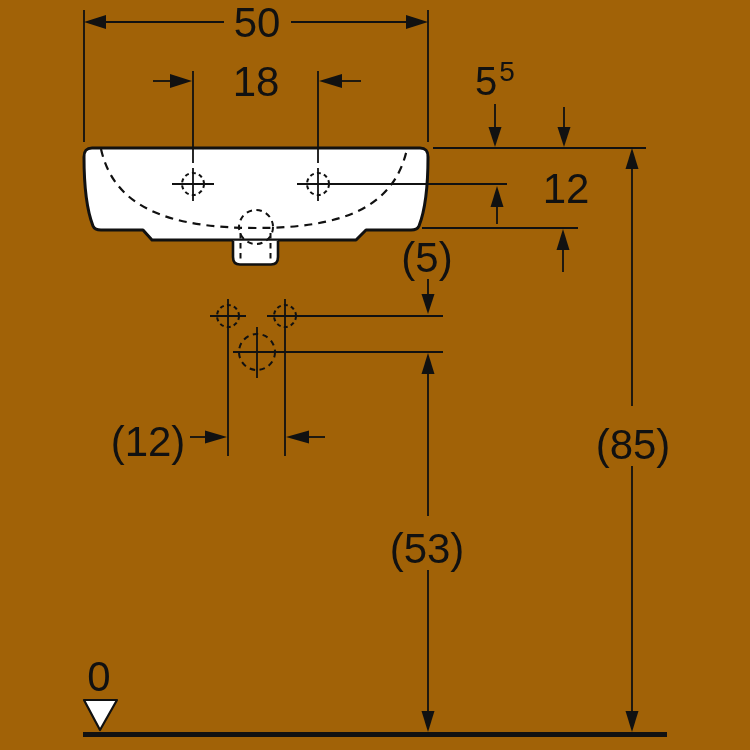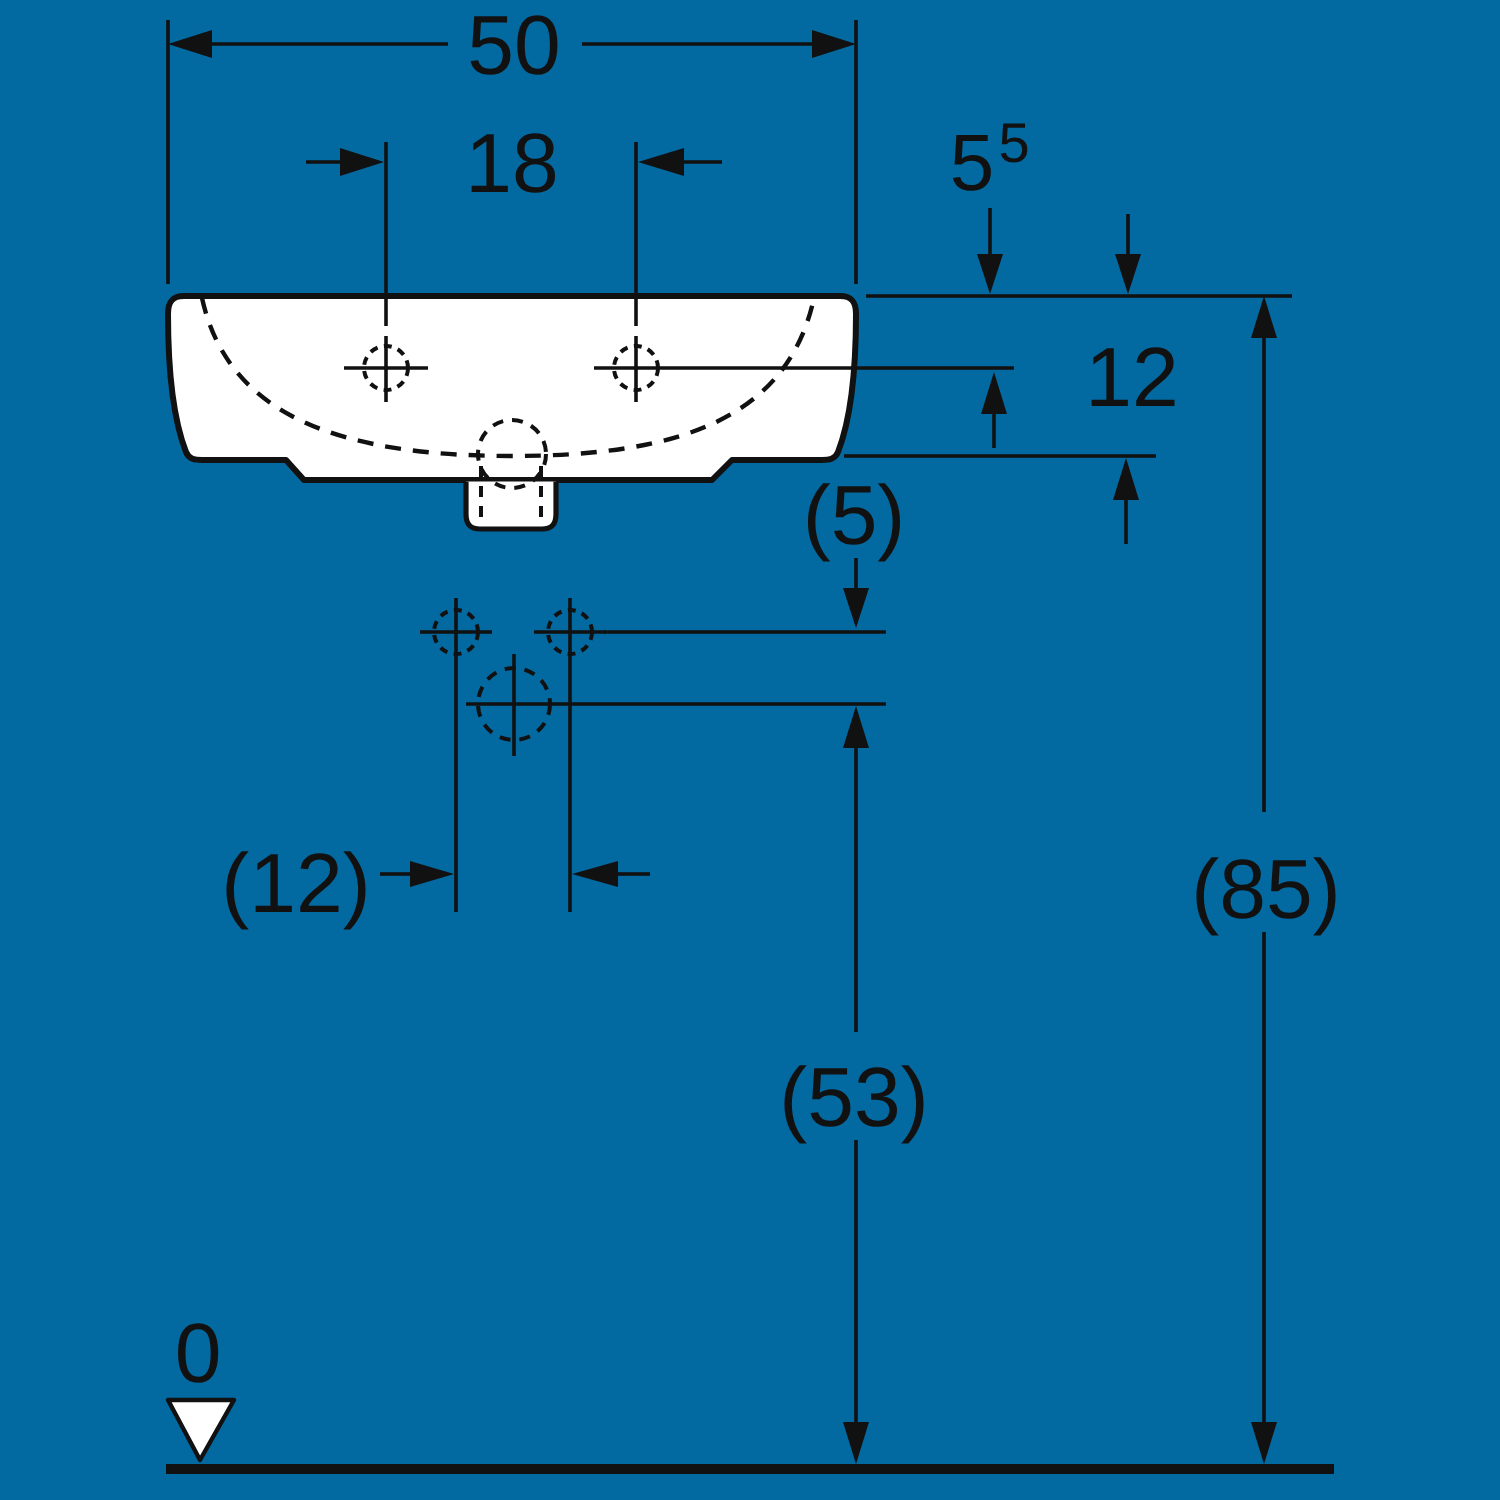--- a/index.html
+++ b/index.html
@@ -1,16 +1,16 @@
 <!DOCTYPE html>
 <html><head>
 <meta charset="utf-8">
 <style>
   html,body{margin:0;padding:0;background:#ffffff;}
-  .stage{width:750px;height:750px;position:relative;background:#0369a1;overflow:hidden;}
+  .stage{width:750px;height:750px;position:relative;background:#a16207;overflow:hidden;}
   svg{display:block;}
   text{font-family:"Liberation Sans","DejaVu Sans",sans-serif;font-size:42px;fill:#111;text-anchor:middle;}
   .t-sup{font-size:28px;}
   .t-main5{font-size:40px;}
   .thin{stroke:#111;stroke-width:1.8;fill:none;}
   .outline{stroke:#111;stroke-width:3;fill:#ffffff;stroke-linejoin:round;}
   .cover{stroke:#111;stroke-width:2.6;fill:#ffffff;stroke-linejoin:round;}
   .dash-big{stroke:#111;stroke-width:2.2;fill:none;stroke-dasharray:8 6;}
   .dash-med{stroke:#111;stroke-width:2;fill:none;stroke-dasharray:5.5 4.5;}
   .dash-sm{stroke:#111;stroke-width:2;fill:none;stroke-dasharray:4 3.2;}

